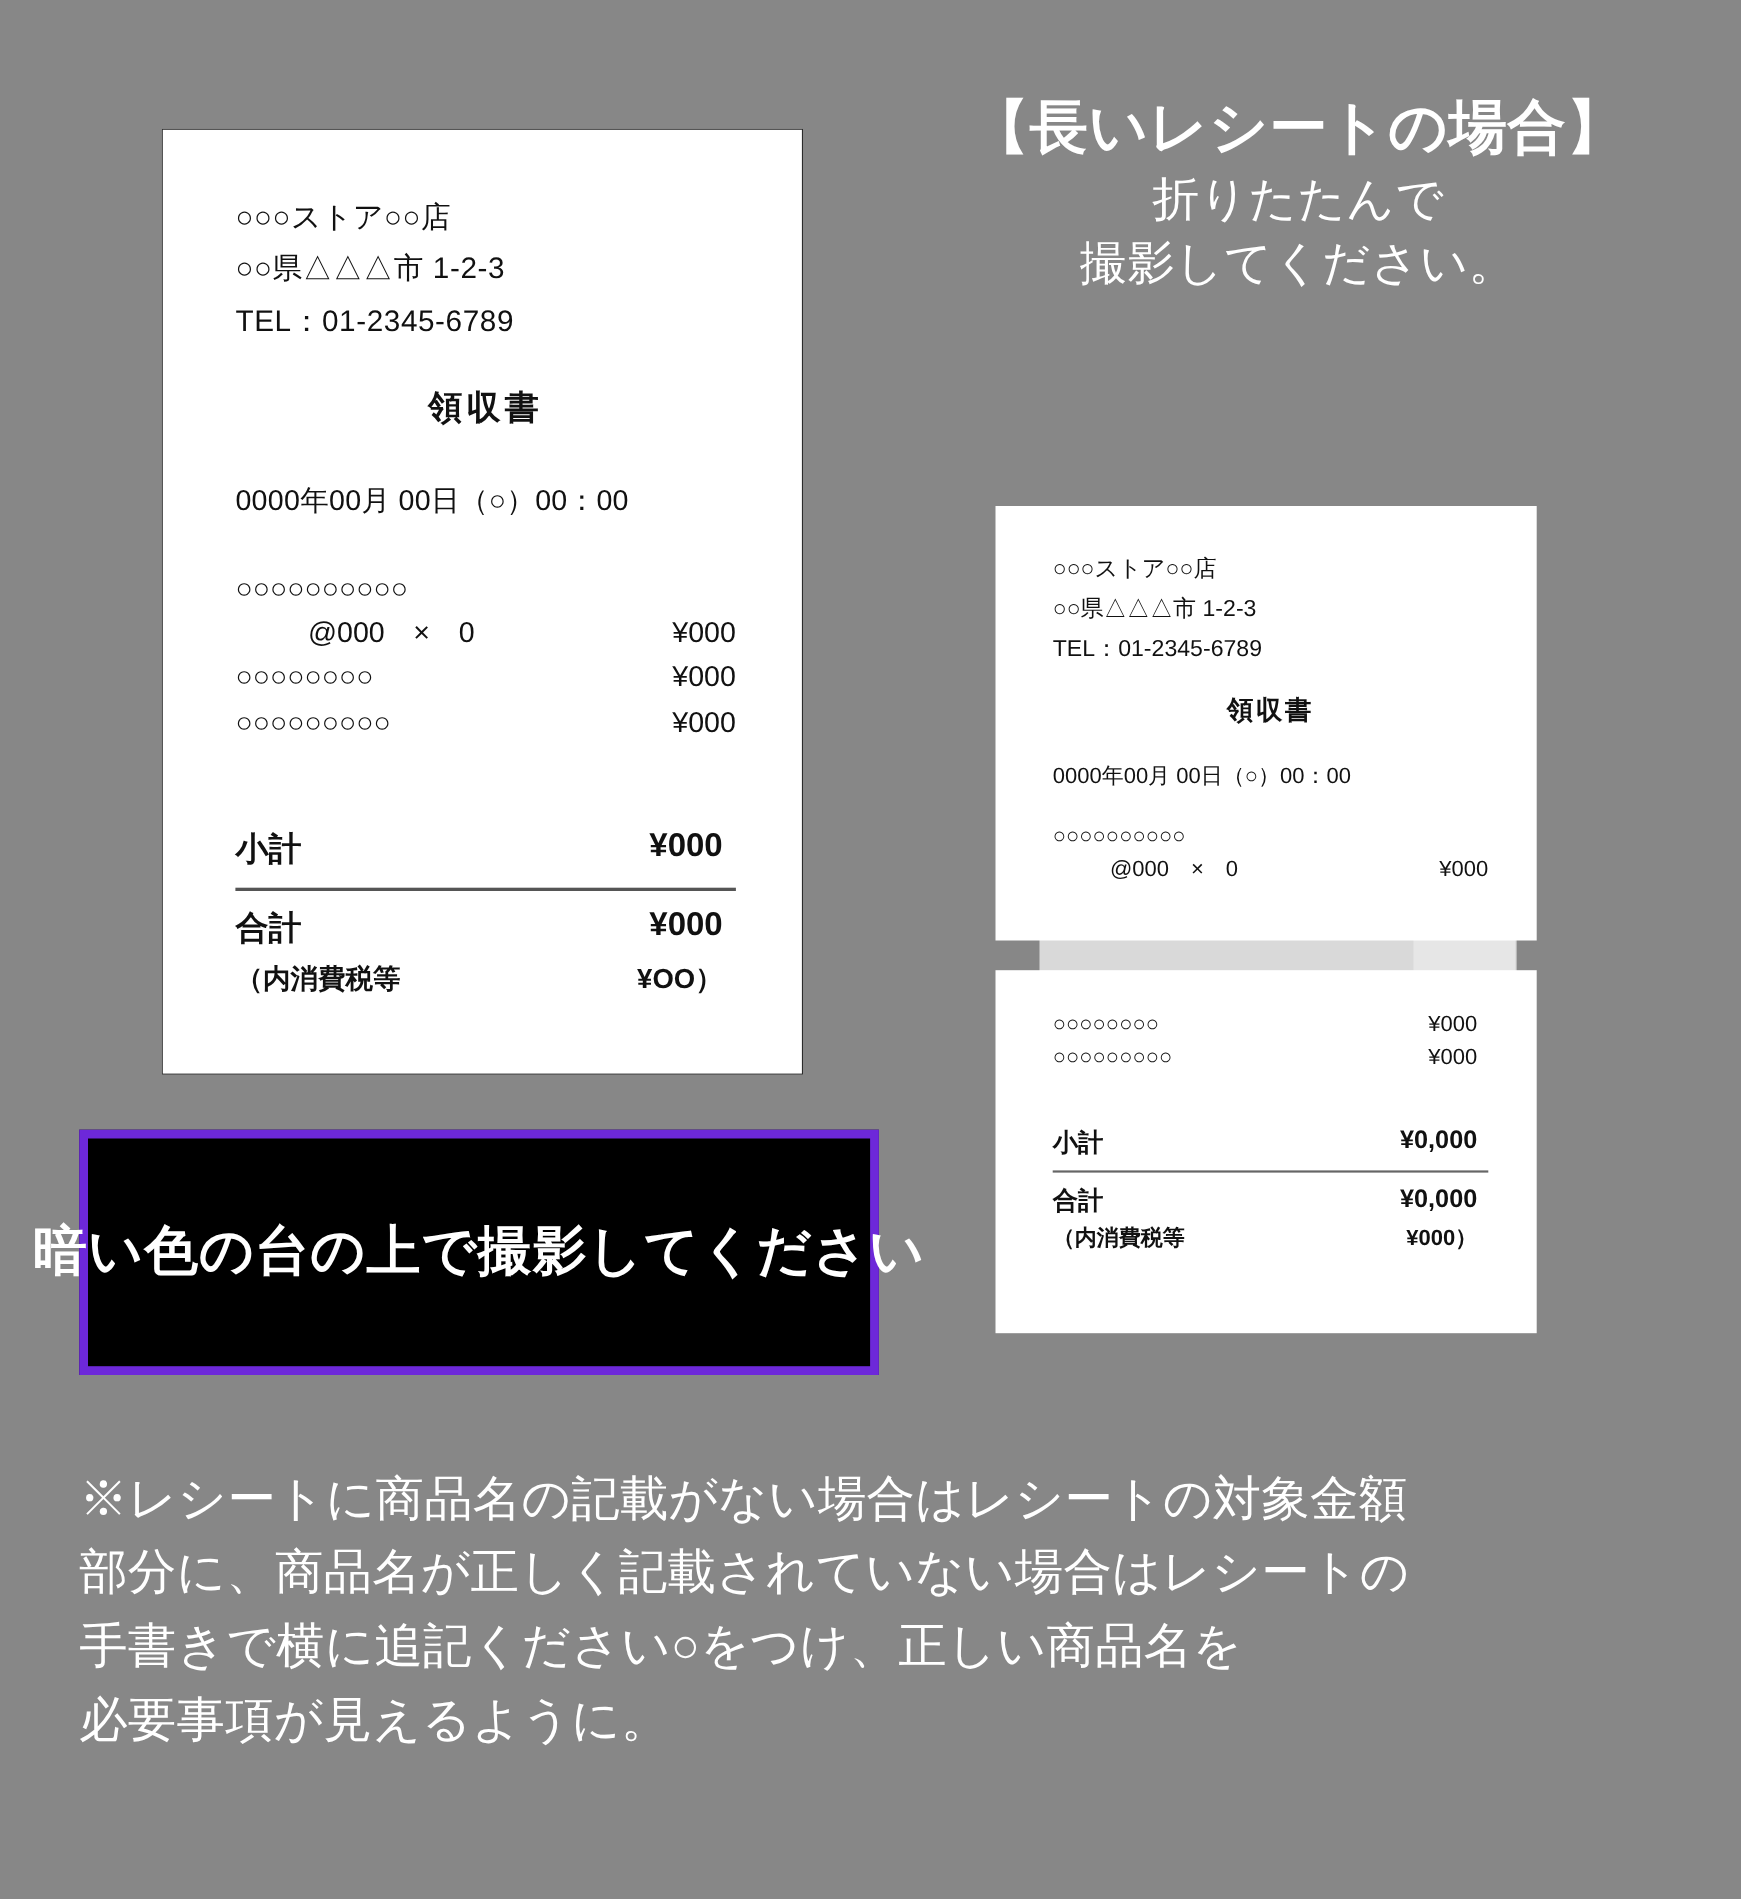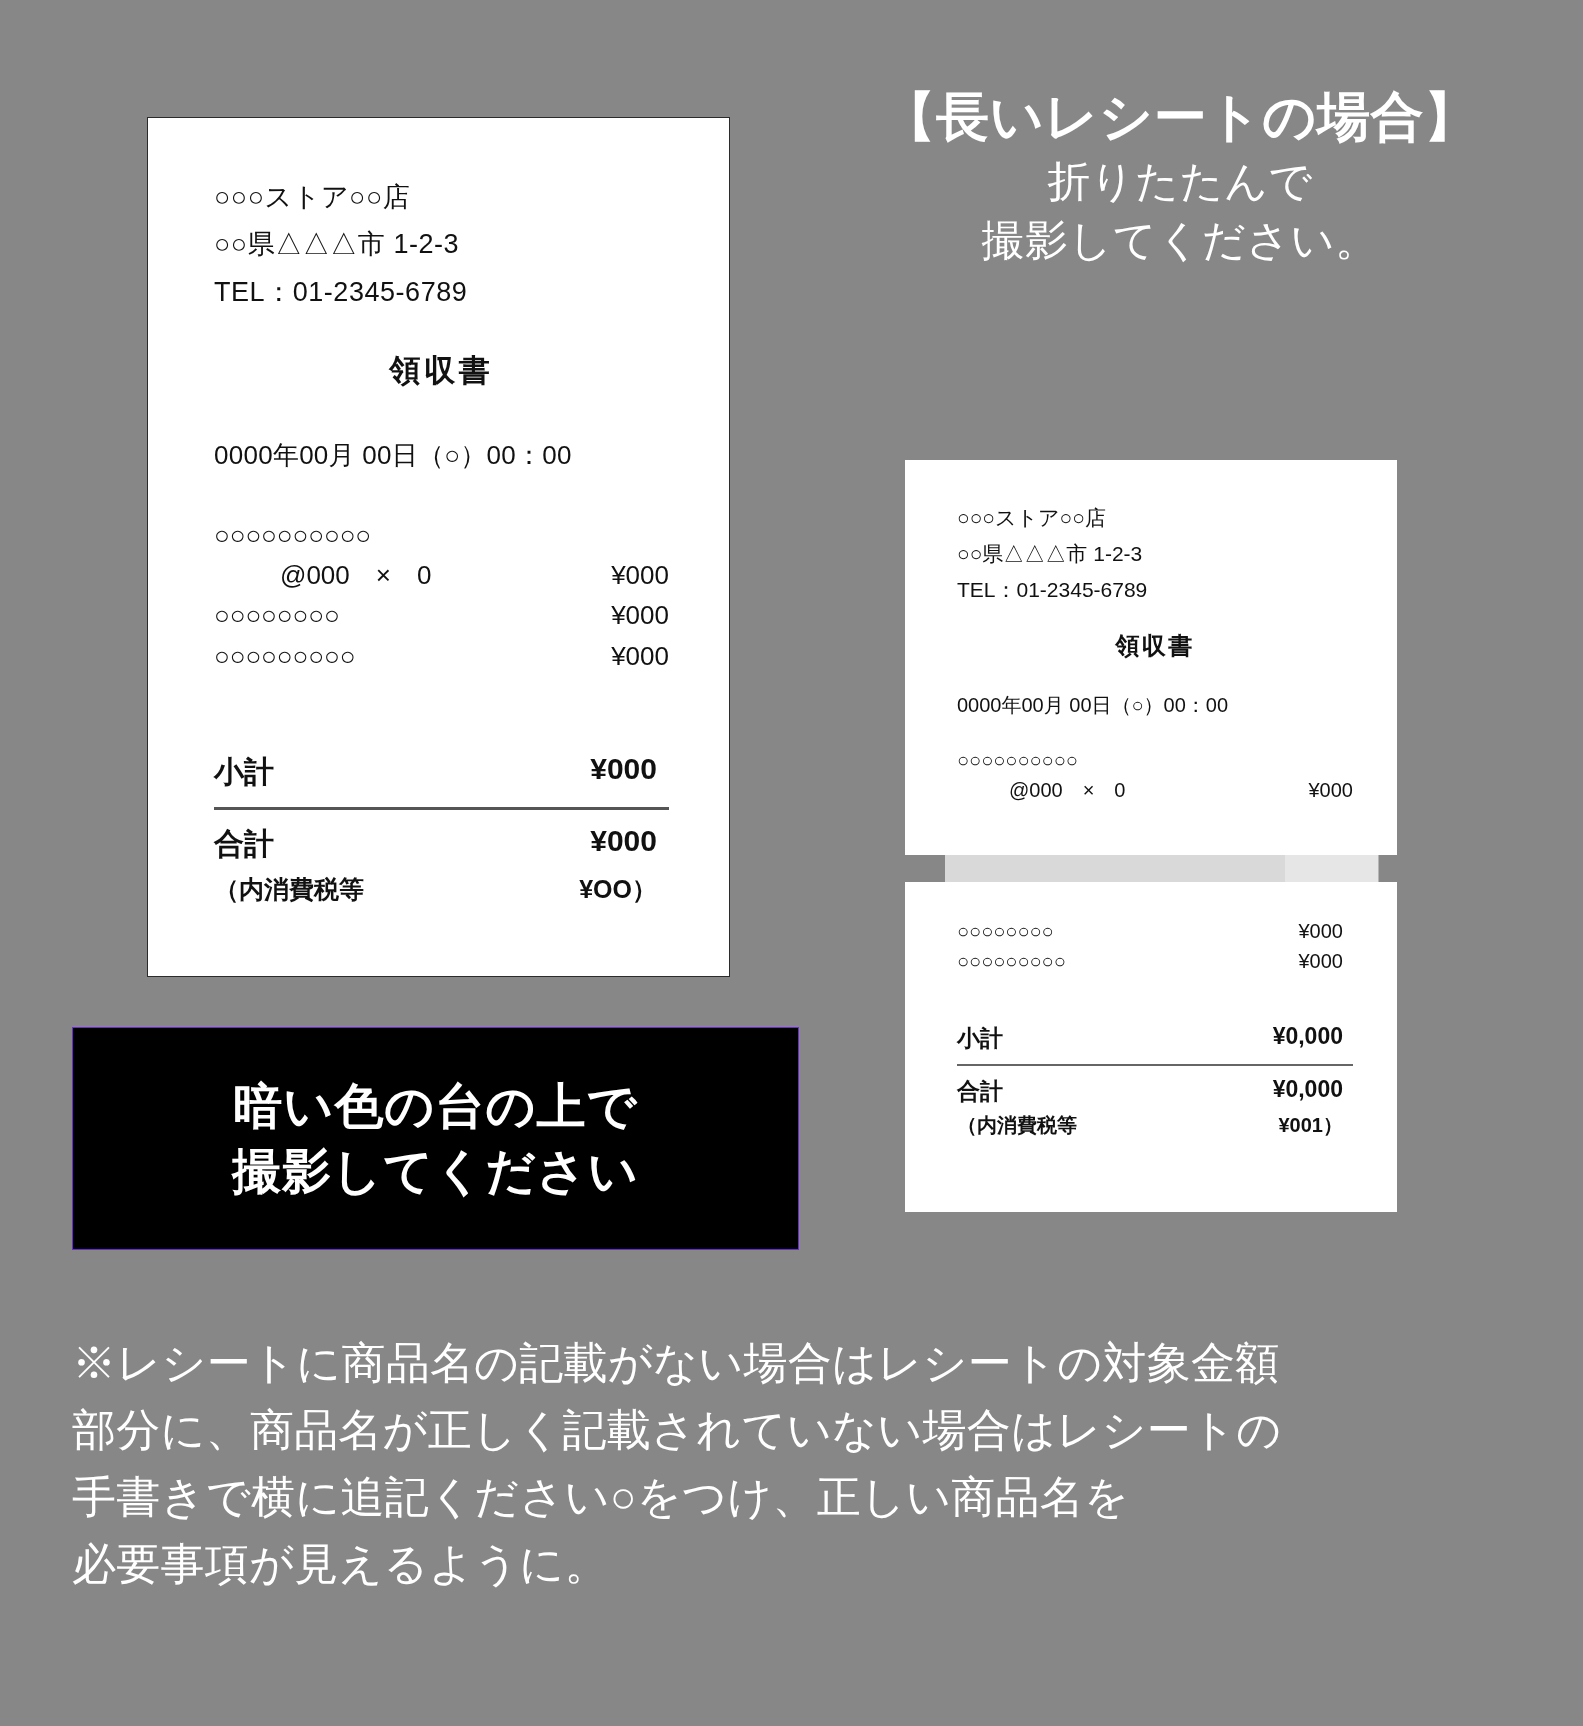--- a/index.html
+++ b/index.html
@@ -93,24 +93,23 @@
   }
 
   
   .banner {
     position: absolute;
     left: 72px;
     top: 1027px;
     width: 727px;
     height: 223px;
     background: #000000;
-    border: 1px solid #6d28d9;
+    border: 8px solid #6d28d9;
     box-sizing: border-box;
     display: flex;
-    flex-direction: column;
     align-items: center;
     justify-content: center;
     color: #ffffff;
   }
   .banner .bl {
     font-size: 49px;
     font-weight: bold;
     line-height: 1.32;
     letter-spacing: 0.02em;
     white-space: nowrap;
@@ -380,21 +379,21 @@
         <div class="fb-tot-row sub">
           <span>小計</span>
           <span class="fb-amt">¥0,000</span>
         </div>
         <div class="fb-tot-row total">
           <span>合計</span>
           <span class="fb-amt">¥0,000</span>
         </div>
         <div class="fb-tax-row">
           <span>（内消費税等</span>
-          <span class="fb-amt">¥001）</span>
+          <span class="fb-amt">¥000）</span>
         </div>
       </div>
     </div>
   </div>
 </div>
 
 <div class="note">
   <div class="note-line">※レシートに商品名の記載がない場合はレシートの対象金額</div>
   <div class="note-line">部分に、商品名が正しく記載されていない場合はレシートの</div>
   <div class="note-line">手書きで横に追記ください○をつけ、正しい商品名を</div>

